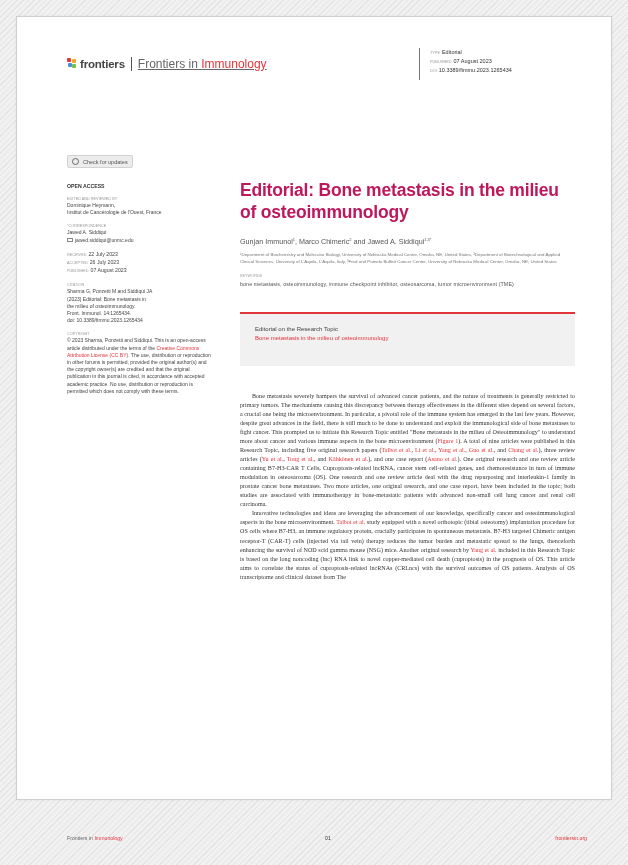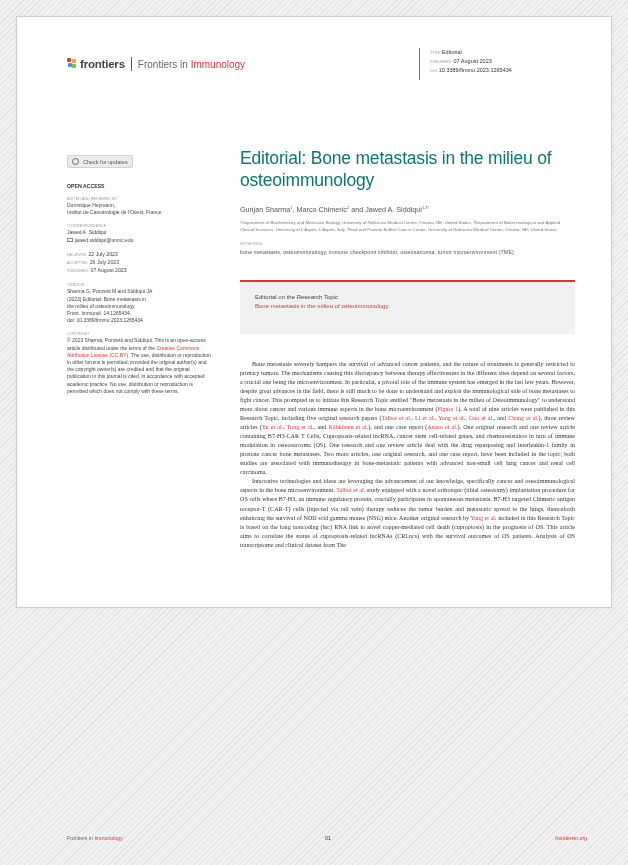--- a/index.html
+++ b/index.html
@@ -5,30 +5,30 @@
   * { box-sizing: border-box; margin: 0; padding: 0; }
   html, body { width: 628px; height: 865px; overflow: hidden; }
   body {
     background-color: #ececec;
     background-image: repeating-linear-gradient(135deg, #e4e4e4 0 1px, #f1f1f1 1px 4px);
     font-family: "Liberation Sans", sans-serif;
     color: #333;
     position: relative;
   }
   .page {
-    position: absolute; left: 16px; top: 16px; width: 596px; height: 592px;
+    position: absolute; left: 16px; top: 16px; width: 596px; height: 784px;
     background: #fff; border: 1px solid #cfcfcf; box-shadow: 0 0 2px rgba(0,0,0,0.08);
   }
   .header { position: absolute; left: 50px; top: 26px; width: 520px; height: 40px; }
   .logo { position: absolute; left: 0; top: 14px; display: flex; align-items: center; }
   .logo-mark { width: 10px; height: 12px; position: relative; margin-right: 3px; }
   .logo-mark span { position: absolute; width: 4px; height: 4px; border-radius: 1px; }
   .logo-word { font-weight: bold; font-size: 11.5px; color: #444; letter-spacing: -0.2px; }
   .logo-sep { width: 1px; height: 14px; background: #555; margin: 0 6px; }
-  .journal { font-size: 10px; color: #666; }
+  .journal { font-size: 12px; color: #666; text-decoration: underline; }
   .journal .red { color: #e5343a; }
   .meta { position: absolute; left: 352px; top: 5px; border-left: 1px solid #777; padding-left: 10px; height: 32px; }
   .meta div { font-size: 5.5px; line-height: 8px; color: #333; white-space: nowrap; }
   .meta .lbl { font-size: 3.8px; color: #999; text-transform: uppercase; margin-right: 2px; }
 
   .sidebar { position: absolute; left: 50px; top: 134px; width: 145px; }
   .check-btn {
     display: inline-flex; align-items: center; height: 13px; padding: 0 4px;
     background: #ececec; border: 1px solid #d2d2d2; border-radius: 2px;
     font-size: 5.5px; color: #555;
@@ -36,21 +36,21 @@
   .check-icon { width: 7px; height: 7px; border-radius: 50%; border: 1.2px solid #666; margin-right: 4px; }
   .open-access { margin-top: 14px; font-size: 5.2px; font-weight: bold; color: #333; }
   .sb-lbl { font-size: 3.8px; color: #999; text-transform: uppercase; margin-top: 7px; line-height: 6px; }
   .sb-txt { font-size: 5px; color: #444; line-height: 7.2px; }
   .sb-txt .red { color: #e5343a; }
   .date-row { font-size: 5.2px; color: #444; line-height: 7.2px; }
   .date-row .lbl { font-size: 3.8px; color: #999; text-transform: uppercase; margin-right: 2px; }
   .mail-icon { display: inline-block; width: 6px; height: 4px; border: 0.8px solid #888; margin-right: 2px; vertical-align: middle; }
 
   .main { position: absolute; left: 223px; top: 130px; width: 335px; }
-  .title { font-size: 17.5px; line-height: 22px; color: #0f766e; font-weight: normal; letter-spacing: -0.2px; }
+  .title { font-size: 17.5px; line-height: 22px; color: #be185d; font-weight: bold; letter-spacing: -0.2px; margin-top: 32px; }
   .authors { margin-top: 14px; font-size: 7.2px; color: #555; }
   .authors sup { font-size: 4px; }
   .affil { margin-top: 6px; font-size: 4.4px; line-height: 6.6px; color: #777; }
   .kw-lbl { margin-top: 8px; font-size: 3.8px; color: #999; text-transform: uppercase; }
   .kw { margin-top: 3px; font-size: 5.3px; line-height: 7.2px; color: #555; letter-spacing: 0.1px; }
 
   .topic-box { margin-top: 24px; background: #f1f1f1; border-top: 2px solid #e0343a; height: 54px; padding: 12px 15px; }
   .topic-lbl { font-size: 6px; color: #444; }
   .topic-link { margin-top: 3px; font-size: 6px; color: #e5343a; }
 
@@ -119,21 +119,21 @@
     <div class="sb-txt">Front. Immunol. 14:1265434.</div>
     <div class="sb-txt">doi: 10.3389/fimmu.2023.1265434</div>
 
     <div class="sb-lbl">COPYRIGHT</div>
     <div class="sb-txt"><span>© 2023 Sharma, Ponzetti and Siddiqui. This is an open-access article distributed under the terms of the </span><span class="red">Creative Commons Attribution License (CC BY)</span><span>. The use, distribution or reproduction in other forums is permitted, provided the original author(s) and the copyright owner(s) are credited and that the original publication in this journal is cited, in accordance with accepted academic practice. No use, distribution or reproduction is permitted which does not comply with these terms.</span></div>
   </div>
 
   <div class="main">
     <h1 class="title">Editorial: Bone metastasis in the milieu of osteoimmunology</h1>
     <div class="authors">
-      <span>Gunjan Sharma</span><sup>1</sup><span>, </span><span>Marco Chimeric</span><sup>2</sup><span> and </span><span>Jawed A. Siddiqui</span><sup>1,3*</sup>
+      <span>Gunjan Immunol</span><sup>1</sup><span>, </span><span>Marco Chimeric</span><sup>2</sup><span> and </span><span>Jawed A. Siddiqui</span><sup>1,3*</sup>
     </div>
     <div class="affil">¹Department of Biochemistry and Molecular Biology, University of Nebraska Medical Center, Omaha, NE, United States, ²Department of Biotechnological and Applied Clinical Sciences, University of L'Aquila, L'Aquila, Italy, ³Fred and Pamela Buffett Cancer Center, University of Nebraska Medical Center, Omaha, NE, United States</div>
     <div class="kw-lbl">KEYWORDS</div>
     <div class="kw">bone metastasis, osteoimmunology, immune checkpoint inhibitor, osteosarcoma, tumor microenvironment (TME)</div>
 
     <div class="topic-box">
       <div class="topic-lbl">Editorial on the Research Topic</div>
       <div class="topic-link">Bone metastasis in the milieu of osteoimmunology</div>
     </div>
 

